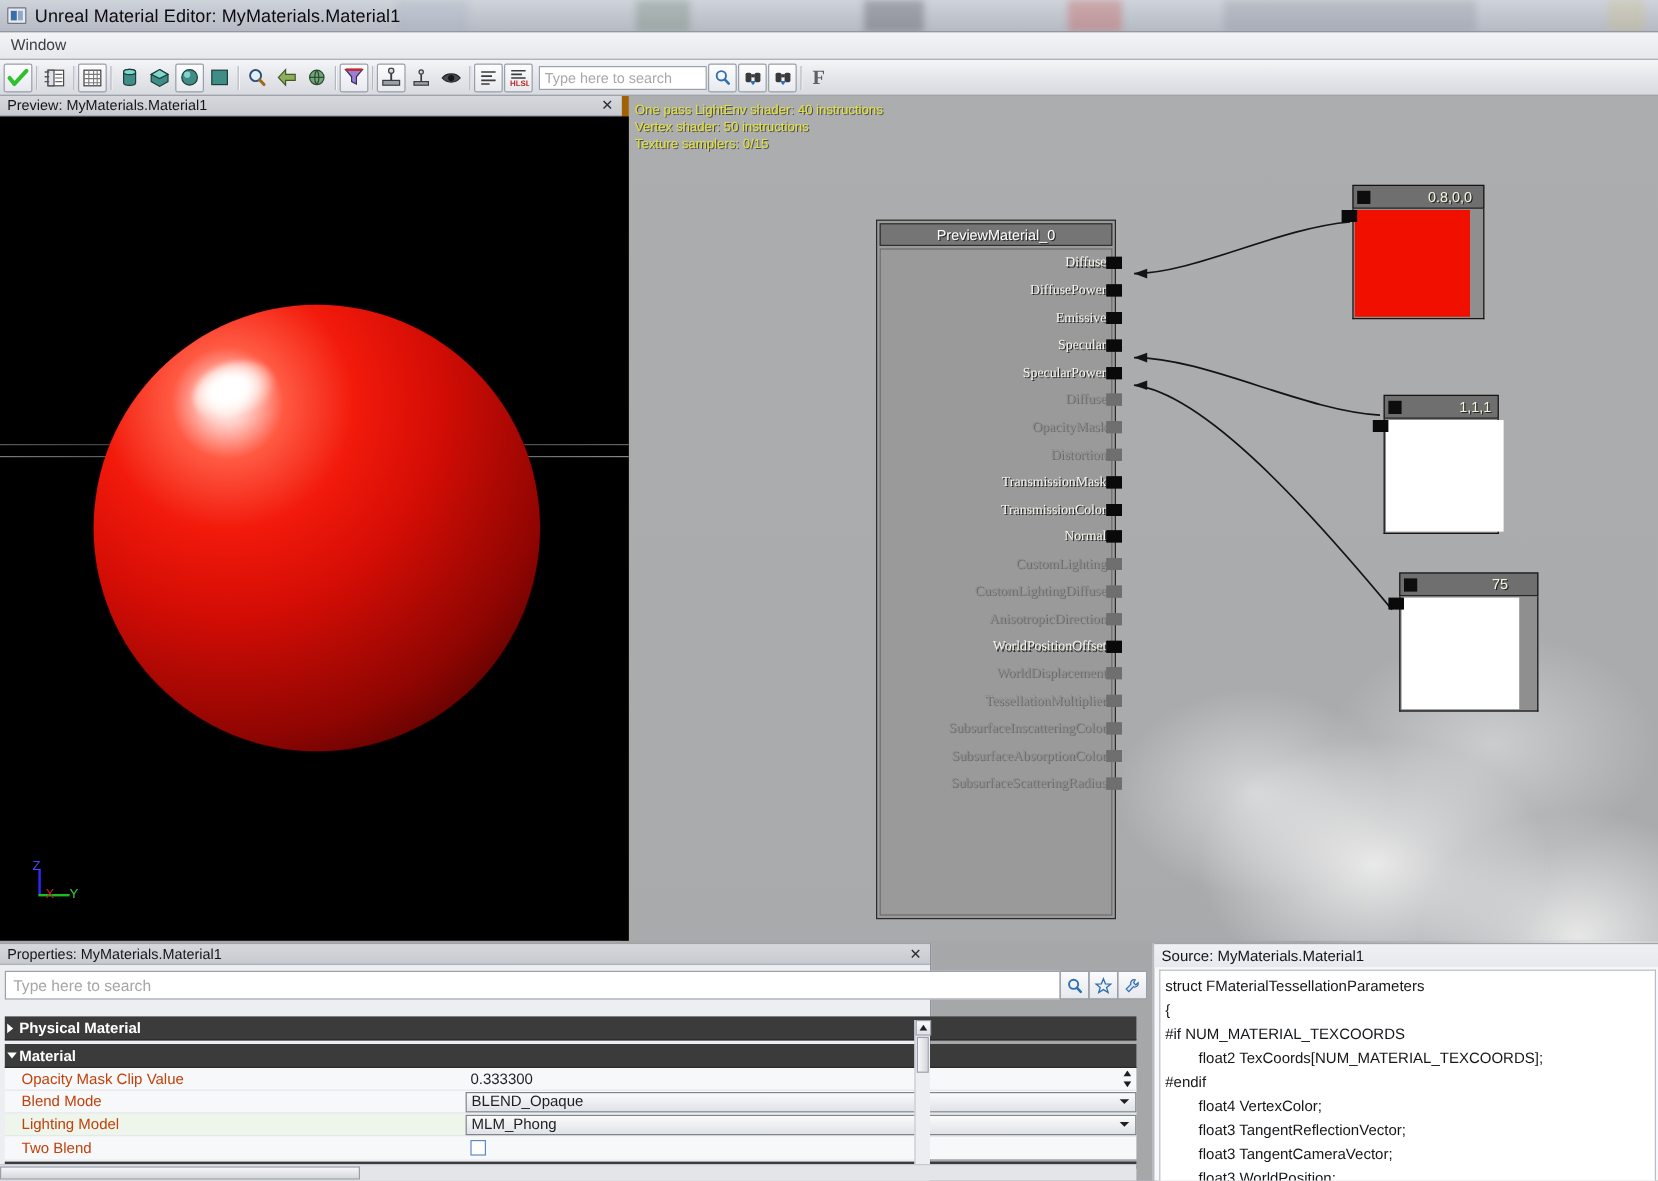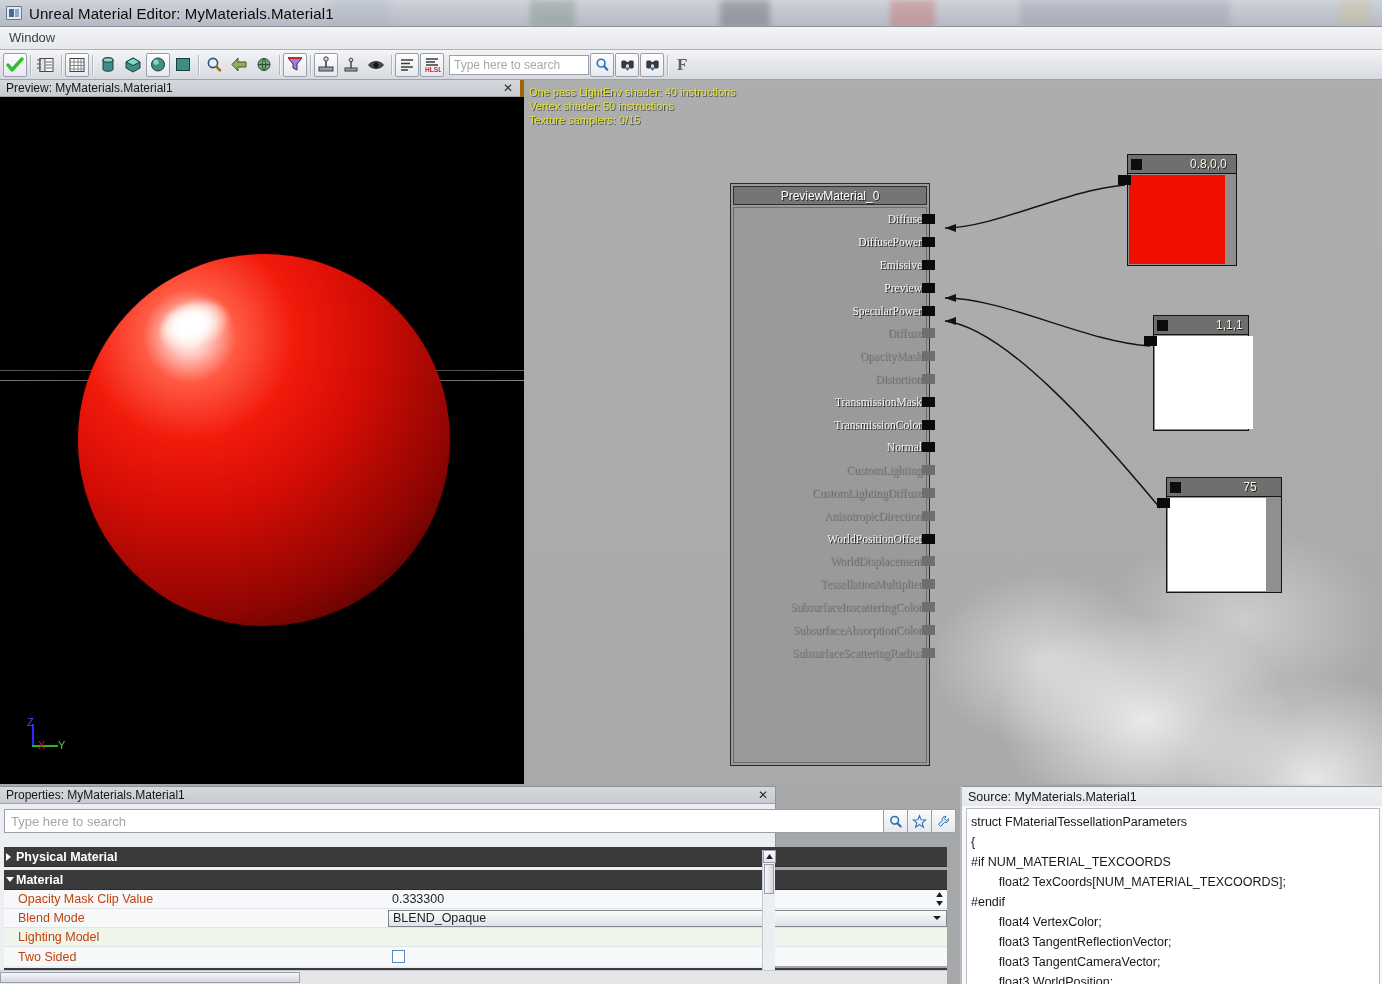--- a/index.html
+++ b/index.html
@@ -97,21 +97,21 @@
     border-bottom:1px solid #9ea2aa;
     display:flex; align-items:center; padding:0 4px 0 6px;
     font-size:12px; color:#14161a;
   }
   .panel-hdr .sp{ flex:1; }
   .hdr-close{ font-size:12px; color:#2b2d31; cursor:default; padding:0 3px; line-height:1;}
 
   
   .preview-panel{
     position:absolute; left:0; top:80px; width:524px; height:704px;
-    background:#c6c8cd; border-right:4px solid #a16207;
+    background:#c6c8cd; border-right:6px solid #a16207;
   }
   .viewport{
     position:absolute; left:0; top:17px; width:524px; height:687px;
     background:#000; overflow:hidden;
   }
   .sphere{
     position:absolute; left:78px; top:157px; width:372px; height:372px;
     border-radius:50%;
     background:
       radial-gradient(circle at 30% 22%, #ffffff 0 2.2%, #ffd9d4 4%, #ff5a43 12%, #f21a0b 27%, #d40d05 45%, #8e0502 72%, #3d0201 92%, #180000 100%);
@@ -494,21 +494,21 @@
           </div>
           <div class="pin-row">
             <span class="lbl">DiffusePower</span>
             <span class="pin"></span>
           </div>
           <div class="pin-row">
             <span class="lbl">Emissive</span>
             <span class="pin"></span>
           </div>
           <div class="pin-row">
-            <span class="lbl">Preview</span>
+            <span class="lbl">Specular</span>
             <span class="pin"></span>
           </div>
           <div class="pin-row">
             <span class="lbl">SpecularPower</span>
             <span class="pin"></span>
           </div>
           <div class="pin-row off">
             <span class="lbl">Diffuse</span>
             <span class="pin"></span>
           </div>
@@ -575,21 +575,21 @@
       <div class="ctitle">
         <span class="sq"></span>
         <span class="ct">0.8,0,0</span>
       </div>
       <div class="cbody" style="height:92px;">
         <div class="swatch" style="background:#f10f00;width:96px;"></div>
       </div>
       <div class="inpin"></div>
     </div>
 
-    <div class="cnode" style="left:628px; top:235px; width:96px;">
+    <div class="cnode" style="left:628px; top:249px; width:96px;">
       <div class="ctitle">
         <span class="sq"></span>
         <span class="ct">1,1,1</span>
       </div>
       <div class="cbody" style="height:96px;">
         <div class="swatch" style="background:#ffffff;width:98px;"></div>
       </div>
       <div class="inpin"></div>
     </div>
 
@@ -669,24 +669,30 @@
         <div class="pval">
           <div class="combo">
             <span>BLEND_Opaque</span>
             <span class="arr"></span>
           </div>
         </div>
       </div>
 
       <div class="prow hl">
         <div class="pname">Lighting Model</div>
+        <div class="pval">
+          <div class="combo">
+            <span>MLM_Phong</span>
+            <span class="arr"></span>
+          </div>
+        </div>
       </div>
 
       <div class="prow" style="border-bottom:0;">
-        <div class="pname">Two Sided</div>
+        <div class="pname">Two Blend</div>
         <div class="pval">
           <span class="chk"></span>
         </div>
       </div>
       <div style="height:6px; background:#3b3b3b; margin-top:2px;"></div>
     </div>
 
     <div class="vscroll">
       <div class="ar" style="top:0;">
         <svg width="7" height="5" viewBox="0 0 8 6">

